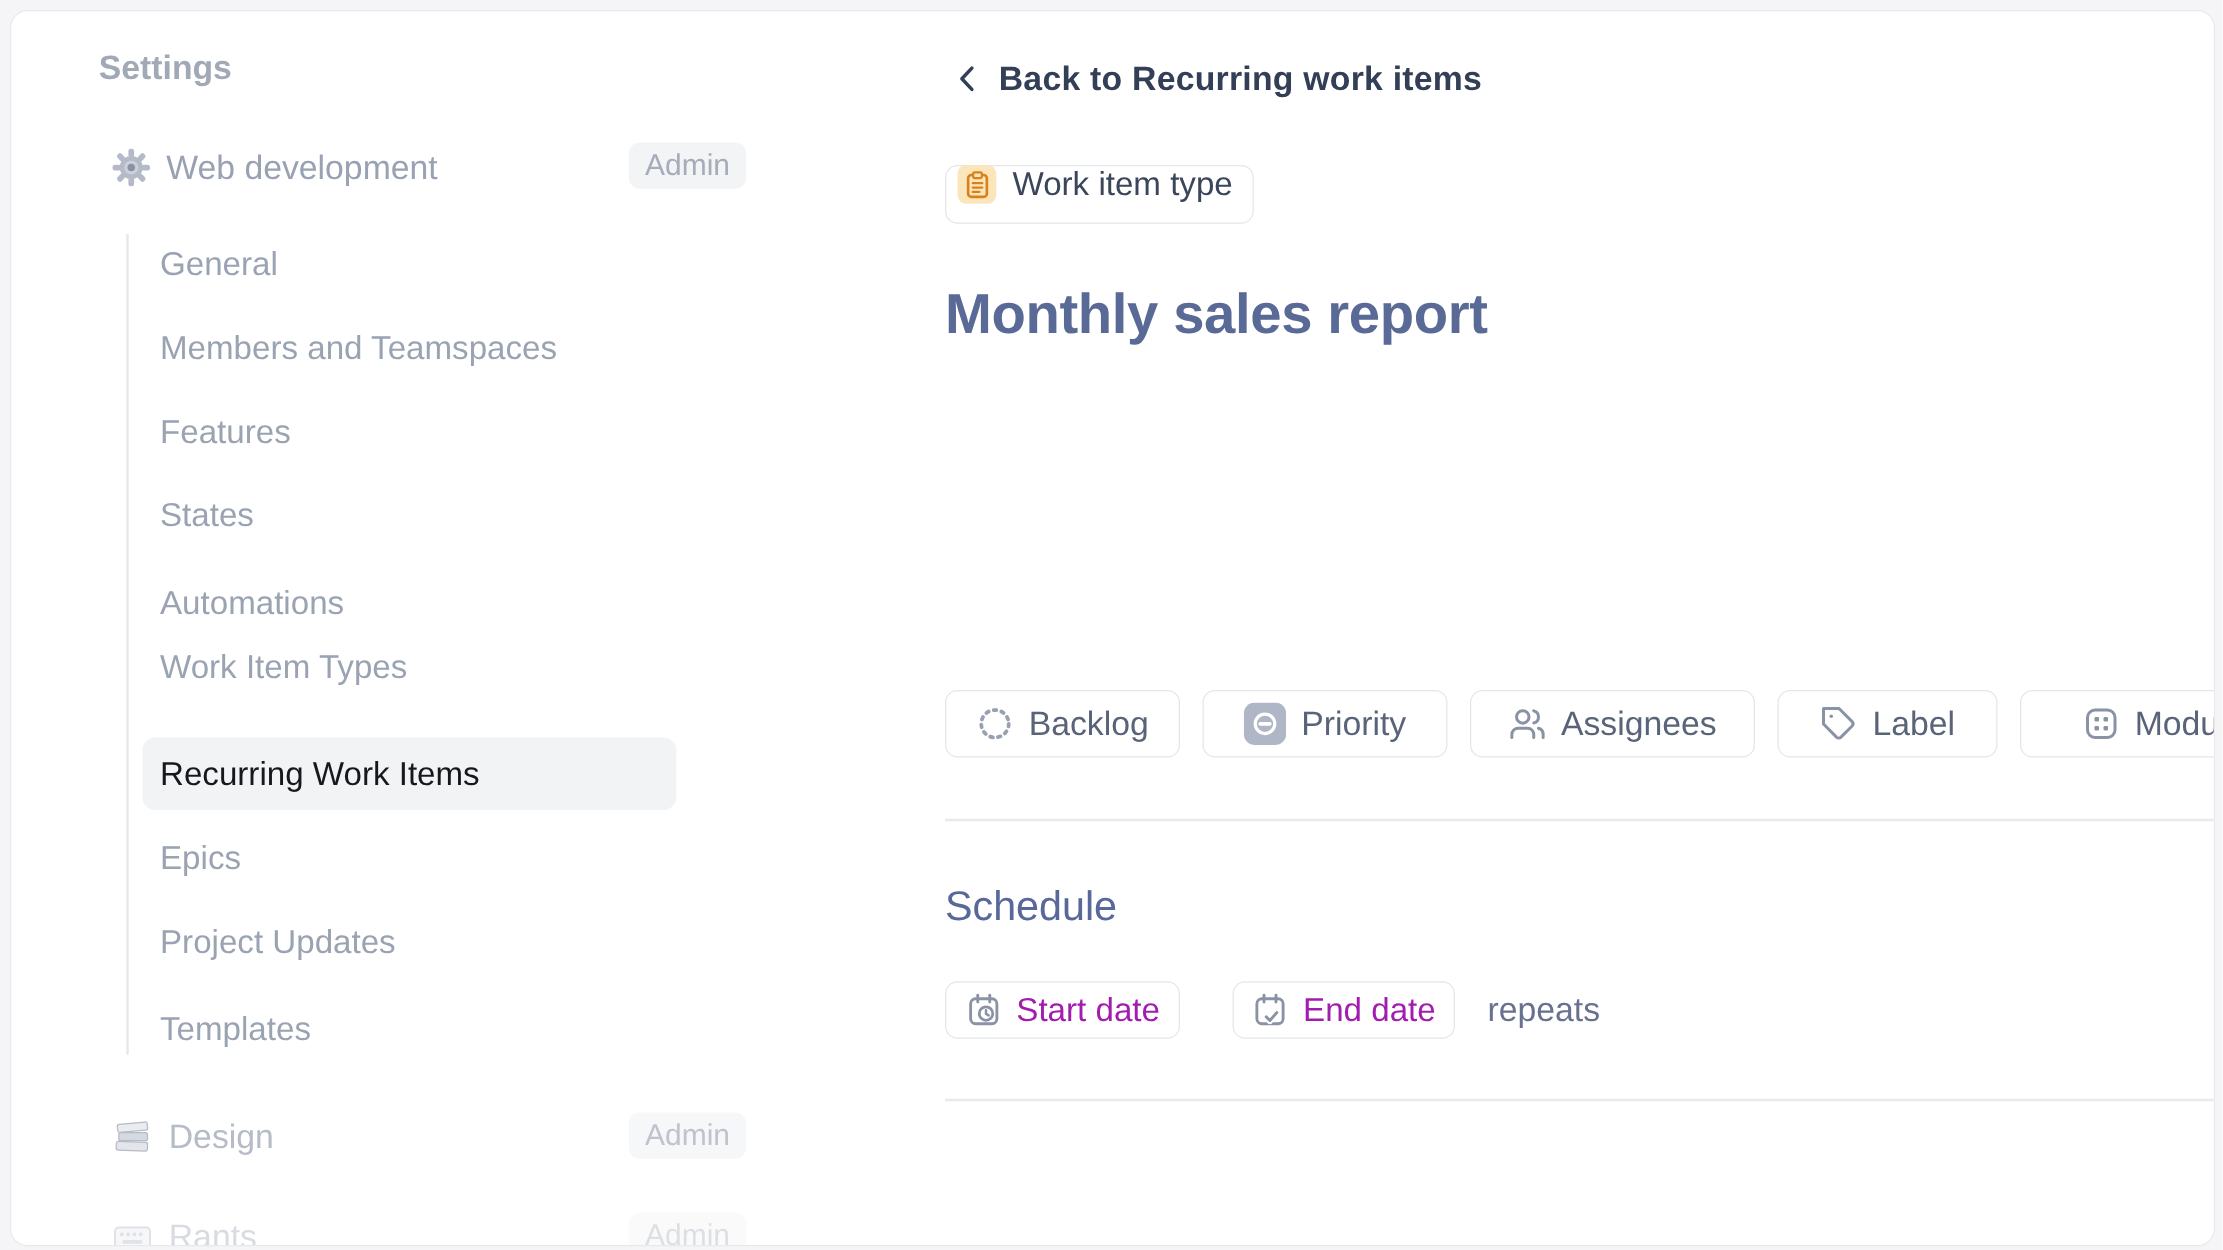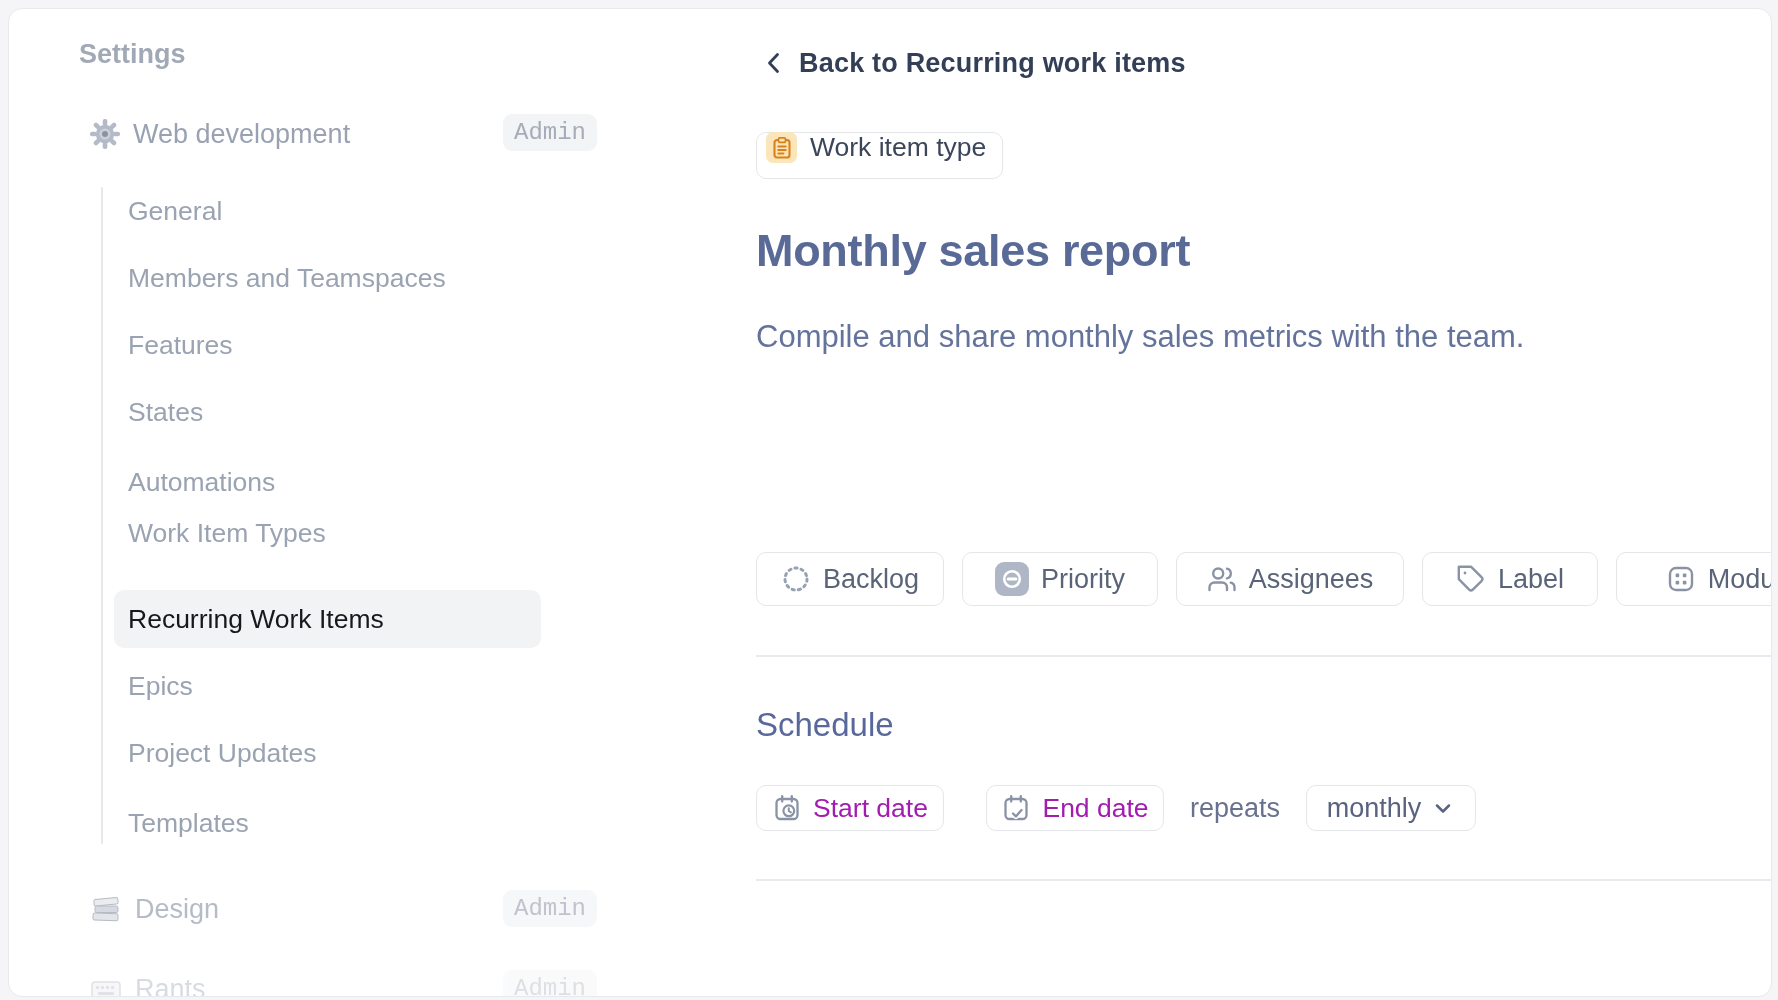--- a/index.html
+++ b/index.html
@@ -11,21 +11,21 @@
     background:#FFFFFF; border:1px solid #E8E9EC; border-radius:14px; overflow:hidden;
   }
 
   
   .settings-label { position:absolute; left:70px; top:30px; font-size:27px; font-weight:700; color:#A2A9B6; }
   .project-row { position:absolute; left:80px; height:40px; display:flex; align-items:center; cursor:pointer; }
   .project-row .pname { margin-left:12px; font-size:27px; font-weight:500; color:#99A2B2; }
   .admin-badge {
     position:absolute; left:494px; width:94px; height:37px; border-radius:9px;
     background:#F3F4F6; color:#A6ADBA; font-size:24px; font-weight:500;
-    display:flex; align-items:center; justify-content:center;font-family:Liberation Mono, monospace;
+    display:flex; align-items:center; justify-content:center;
   }
   .guide-line { position:absolute; left:92px; top:178px; width:2px; height:657px; background:#E7E8EB; border-radius:1px; }
   .sbitem {
     position:absolute; left:119px; height:40px; display:flex; align-items:center;
     font-size:26.5px; color:#9AA3B2; cursor:pointer; white-space:nowrap;
   }
   .sb-highlight { position:absolute; left:105px; top:581px; width:427px; height:58px; background:#F2F3F4; border-radius:10px; }
   .sbitem.active { color:#16181D; font-weight:500; }
   .dim-75 { opacity:.72; }
   .dim-40 { opacity:.38; }
@@ -170,21 +170,20 @@
           <line x1="7.2" y1="10.5" x2="14.8" y2="10.5"></line>
           <line x1="7.2" y1="14" x2="14.8" y2="14"></line>
           <line x1="7.2" y1="17.5" x2="12.5" y2="17.5"></line>
         </g>
       </svg>
     </span>
     <span class="tb-label">Work item type</span>
   </div>
 
   <div class="page-title">Monthly sales report</div>
-  <div class="page-desc">Compile and share monthly sales metrics with the team.</div>
 
   <div class="props-row">
     <div class="btn w-backlog">
       <span>
         <svg width="30" height="30" viewBox="0 0 30 30" fill="none">
           <circle cx="15" cy="15" r="11" stroke="#98A1B1" stroke-width="3" stroke-linecap="round" stroke-dasharray="2.2 4.1"></circle>
         </svg>
       </span>
       <span>Backlog</span>
     </div>
@@ -257,25 +256,17 @@
           <rect x="4.5" y="6" width="21" height="20" rx="4"></rect>
           <line x1="10.2" y1="3.2" x2="10.2" y2="8.6"></line>
           <line x1="19.8" y1="3.2" x2="19.8" y2="8.6"></line>
           <path d="M12 20.5l2.9 2.9 5.6-6.4" stroke="#FFFFFF" stroke-width="5.5"></path>
           <path d="M12 20.5l2.9 2.9 5.6-6.4" stroke-width="2.3"></path>
         </svg>
       </span>
       <span>End date</span>
     </div>
     <span class="repeats-txt">repeats</span>
-    <div class="freq-select">
-      <span>monthly</span>
-      <span>
-        <svg width="24" height="24" viewBox="0 0 24 24" fill="none">
-          <path d="M6 9.5l6 6 6-6" stroke="#5A6480" stroke-width="2.5" stroke-linecap="round" stroke-linejoin="round"></path>
-        </svg>
-      </span>
-    </div>
   </div>
 
   <div class="divider div2"></div>
 
 </div>
 
 </body></html>

